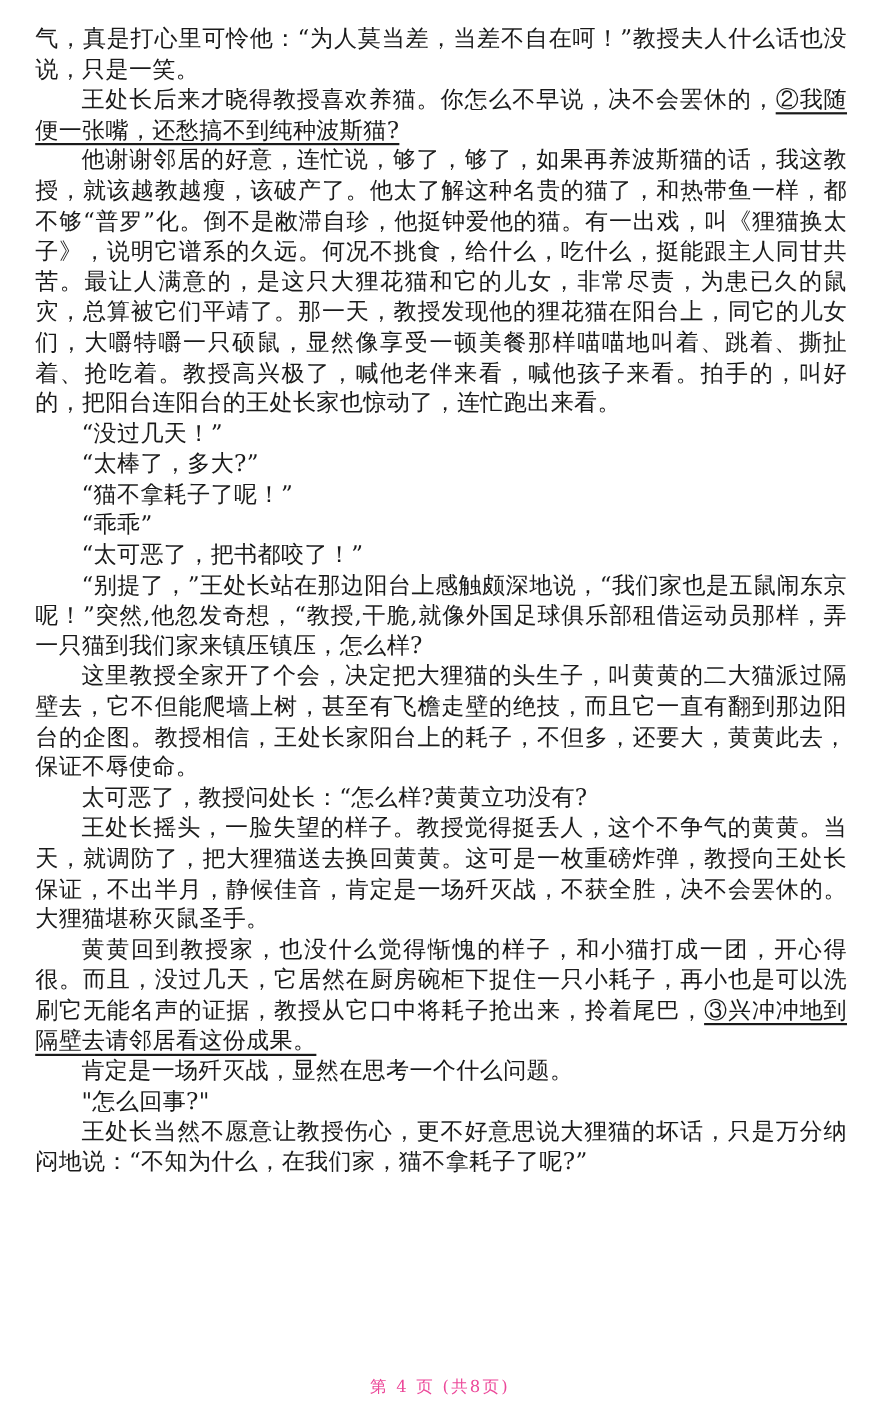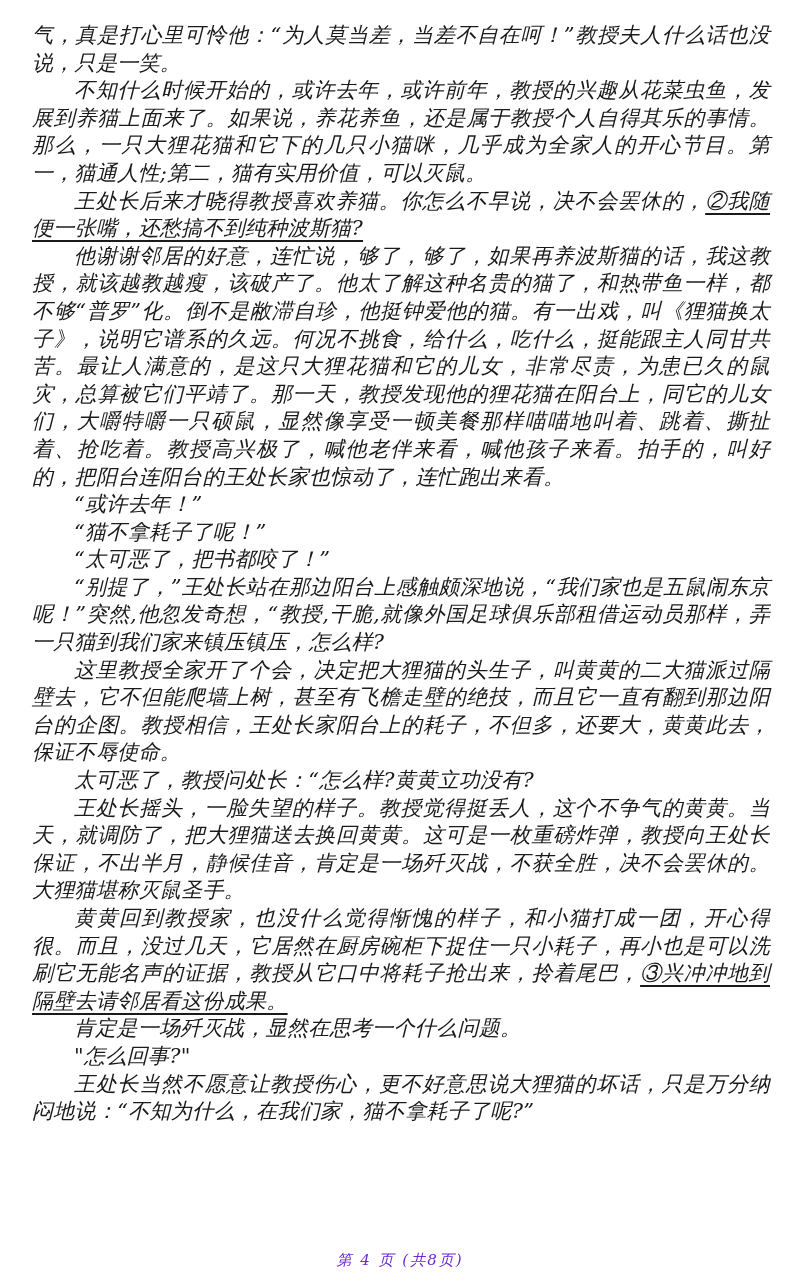--- a/index.html
+++ b/index.html
@@ -8,21 +8,20 @@
     background: #ffffff;
   }
   .page {
     position: relative;
     width: 800px;
     height: 1286px;
     background: #ffffff;
     color: #1a1a1a;
     font-family: "DejaVu Serif", "Liberation Serif", serif;
     overflow: hidden;
-    font-style: italic;
   }
   .content {
     padding: 22px 30px 0 32px;
     font-size: 21px;
     line-height: 27.6px;
     text-align: justify;
     letter-spacing: 0.3px;
   }
   .content p {
     margin: 0;
@@ -36,35 +35,36 @@
     text-underline-offset: 5px;
     text-decoration-thickness: 1.5px;
   }
   .footer {
     position: absolute;
     bottom: 16px;
     left: 0;
     width: 100%;
     text-align: center;
     font-size: 15px;
-    color: #6d28d9;
+    color: #ec4899;
     letter-spacing: 2px;
   }
 </style>
 </head>
 <body>
 
 <div class="page">
   <div class="content" id="content">
       <p class=""><span>气，真是打心里可怜他：“为人莫当差，当差不自在呵！”教授夫人什么话也没说，只是一笑。</span></p>
-      <p class="indent"><span>不知什么时候开始的，或许去年，或许前年，教授的兴趣从花菜虫鱼，发展到养猫上面来了。如果说，养花养鱼，还是属于教授个人自得其乐的事情。那么，一只大狸花猫和它下的几只小猫咪，几乎成为全家人的开心节目。第一，猫通人性;第二，猫有实用价值，可以灭鼠。</span></p>
       <p class="indent"><span>王处长后来才晓得教授喜欢养猫。你怎么不早说，决不会罢休的，</span><span class="u">②我随便一张嘴，还愁搞不到纯种波斯猫?</span></p>
       <p class="indent"><span>他谢谢邻居的好意，连忙说，够了，够了，如果再养波斯猫的话，我这教授，就该越教越瘦，该破产了。他太了解这种名贵的猫了，和热带鱼一样，都不够“普罗”化。倒不是敝滞自珍，他挺钟爱他的猫。有一出戏，叫《狸猫换太子》，说明它谱系的久远。何况不挑食，给什么，吃什么，挺能跟主人同甘共苦。最让人满意的，是这只大狸花猫和它的儿女，非常尽责，为患已久的鼠灾，总算被它们平靖了。那一天，教授发现他的狸花猫在阳台上，同它的儿女们，大嚼特嚼一只硕鼠，显然像享受一顿美餐那样喵喵地叫着、跳着、撕扯着、抢吃着。教授高兴极了，喊他老伴来看，喊他孩子来看。拍手的，叫好的，把阳台连阳台的王处长家也惊动了，连忙跑出来看。</span></p>
-      <p class="indent"><span>“或许去年！”</span></p>
+      <p class="indent"><span>“没过几天！”</span></p>
+      <p class="indent"><span>“太棒了，多大?”</span></p>
       <p class="indent"><span>“猫不拿耗子了呢！”</span></p>
+      <p class="indent"><span>“乖乖”</span></p>
       <p class="indent"><span>“太可恶了，把书都咬了！”</span></p>
       <p class="indent"><span>“别提了，”王处长站在那边阳台上感触颇深地说，“我们家也是五鼠闹东京呢！”突然,他忽发奇想，“教授,干脆,就像外国足球俱乐部租借运动员那样，弄一只猫到我们家来镇压镇压，怎么样?</span></p>
       <p class="indent"><span>这里教授全家开了个会，决定把大狸猫的头生子，叫黄黄的二大猫派过隔壁去，它不但能爬墙上树，甚至有飞檐走壁的绝技，而且它一直有翻到那边阳台的企图。教授相信，王处长家阳台上的耗子，不但多，还要大，黄黄此去，保证不辱使命。</span></p>
       <p class="indent"><span>太可恶了，教授问处长：“怎么样?黄黄立功没有?</span></p>
       <p class="indent"><span>王处长摇头，一脸失望的样子。教授觉得挺丢人，这个不争气的黄黄。当天，就调防了，把大狸猫送去换回黄黄。这可是一枚重磅炸弹，教授向王处长保证，不出半月，静候佳音，肯定是一场歼灭战，不获全胜，决不会罢休的。大狸猫堪称灭鼠圣手。</span></p>
       <p class="indent"><span>黄黄回到教授家，也没什么觉得惭愧的样子，和小猫打成一团，开心得很。而且，没过几天，它居然在厨房碗柜下捉住一只小耗子，再小也是可以洗刷它无能名声的证据，教授从它口中将耗子抢出来，拎着尾巴，</span><span class="u">③兴冲冲地到隔壁去请邻居看这份成果。</span></p>
       <p class="indent"><span>肯定是一场歼灭战，显然在思考一个什么问题。</span></p>
       <p class="indent"><span>"怎么回事?"</span></p>
       <p class="indent"><span>王处长当然不愿意让教授伤心，更不好意思说大狸猫的坏话，只是万分纳闷地说：“不知为什么，在我们家，猫不拿耗子了呢?”</span></p>
     </div>

